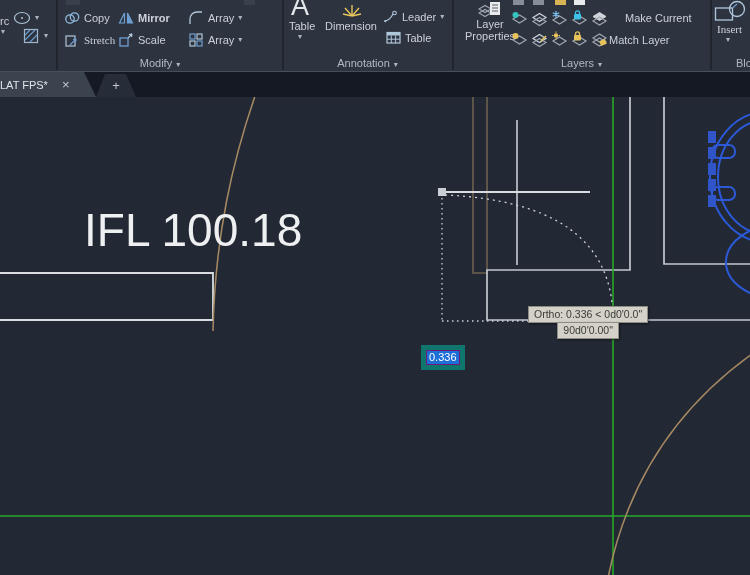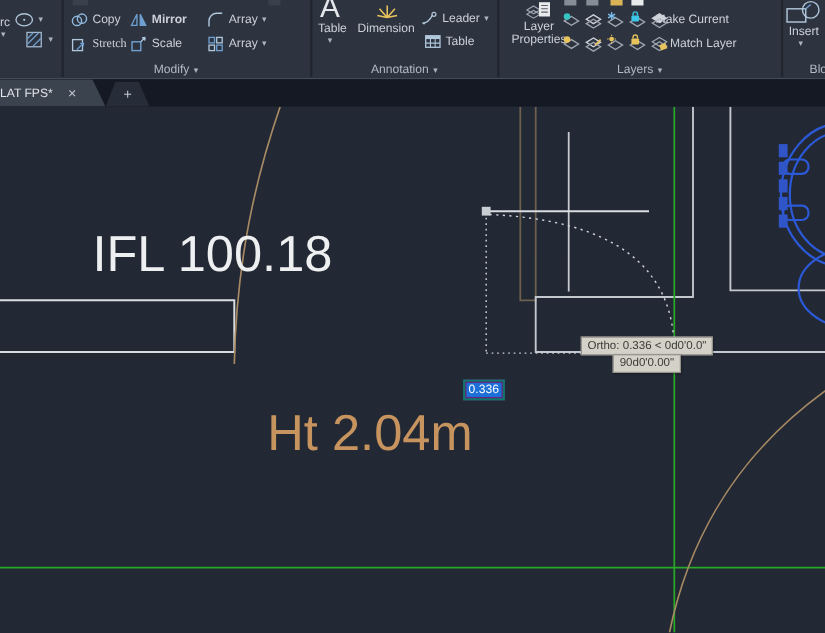--- a/index.html
+++ b/index.html
@@ -27,21 +27,21 @@
   .tab-new{position:absolute;left:96px;top:2px;width:40px;height:23px;background:#272d38;
     clip-path:polygon(9px 0,30px 0,40px 23px,0 23px);color:#c3c8cf;font-size:13px;
     display:flex;align-items:center;justify-content:center;}
   
   .canvas{position:absolute;left:0;top:97px;width:750px;height:478px;background:#232934;overflow:hidden;}
   .cad{position:absolute;left:0;top:0;z-index:1;}
   .cad-over{position:absolute;left:0;top:0;z-index:3;}
   .ifl{position:absolute;left:84px;top:106px;font-size:46px;color:#edeff1;z-index:2;letter-spacing:0px;}
   .ht{position:absolute;left:243px;top:269px;font-size:46px;color:#c7945f;z-index:2;}
   .dyninput{position:absolute;left:421px;top:248px;z-index:4;background:#701a75;padding:1px;
-    border:2px solid #0f766e;}
+    border:5px solid #0f766e;}
   .dyninput span{display:block;background:#1d6fd8;color:#ffffff;font-size:11px;line-height:13px;padding:0 2px;}
   .tooltip{position:absolute;left:528px;top:209px;z-index:4;display:flex;flex-direction:column;
     align-items:center;font-size:10.5px;color:#3c3b37;}
   .tt-box{background:#d4d1c8;border:1px solid #8e8c85;box-shadow:1px 1px 2px rgba(0,0,0,.45);
     padding:1px 5px;line-height:13px;white-space:nowrap;}
   .tt-box + .tt-box{margin-top:-1px;}
 </style>
 </head>
 <body>
 
@@ -227,21 +227,21 @@
           <rect x="3" y="4" width="7" height="5.5" rx="1" fill="#3ec3e8"></rect>
           <path d="M4.5,4 V2.8 a2,2 0 0 1 4,0 V4" fill="none" stroke="#3ec3e8" stroke-width="1.3"></path>
         </svg>
     </span>
     <span class="icon" style="position:absolute;left:138px;top:10px;">
       <svg width="17" height="17">
           <path d="M2,6.5 L8.5,2.5 L15,6.5 L8.5,10.5 Z" fill="#cfd4da" stroke="#cfd4da" stroke-width="1"></path>
           <path d="M2,11 L8.5,7 L15,11 L8.5,15 Z" fill="none" stroke="#9fa6af" stroke-width="1.2"></path>
         </svg>
     </span>
-    <div class="tool" style="left:143px;top:12px;">
+    <div class="tool" style="left:172px;top:12px;">
       <span class="lbl">Make Current</span>
     </div>
 
     <span class="icon" style="position:absolute;left:58px;top:31px;">
       <svg width="17" height="17">
           <path d="M2,9 L8.5,5 L15,9 L8.5,13 Z" fill="none" stroke="#9fa6af" stroke-width="1.2"></path>
           <circle cx="4.5" cy="5" r="3" fill="#e8c35c"></circle>
         </svg>
     </span>
     <span class="icon" style="position:absolute;left:78px;top:31px;">
@@ -284,21 +284,21 @@
   <div class="vsep" style="left:710px;"></div>
 
   <div class="panel" style="left:712px;width:38px;">
     <span class="icon" style="position:absolute;left:2px;top:0;">
       <svg width="34" height="22">
           <rect x="1.5" y="8" width="17" height="12" fill="none" stroke="#b0c6da" stroke-width="1.3"></rect>
           <circle cx="23" cy="9" r="7.5" fill="none" stroke="#b0c6da" stroke-width="1.3"></circle>
           <path d="M18.5,8 L23,4" stroke="#6f9fd0" stroke-width="1.2"></path>
         </svg>
     </span>
-    <div class="tool" style="left:5px;top:23px;">
+    <div class="tool" style="left:5px;top:23px;font-family:Liberation Serif, serif;">
       <span class="lbl">Insert</span>
     </div>
     <span class="caret" style="position:absolute;left:14px;top:36px;">▾</span>
     <div class="panel-label" style="text-align:left;padding-left:24px;">
       <span>Blo</span>
     </div>
   </div>
 </div>
 
 <div class="tabbar">
@@ -343,21 +343,20 @@
         <rect x="708" y="147" width="8" height="12"></rect>
         <rect x="708" y="163" width="8" height="12"></rect>
         <rect x="708" y="179" width="8" height="12"></rect>
         <rect x="708" y="195" width="8" height="12"></rect>
       </g>
       <ellipse cx="779" cy="262" rx="53" ry="37"></ellipse>
     </g>
   </svg>
 
   <div class="ifl">IFL 100.18</div>
-  <div class="ht">Ht 2.04m</div>
 
   <svg class="cad-over" width="750" height="478" viewBox="0 97 750 478">
     <path d="M442,198 V320" stroke="#cfd4da" stroke-width="1.3" stroke-dasharray="1.5 3.5" fill="none"></path>
     <path d="M442,321 H612" stroke="#cfd4da" stroke-width="1.3" stroke-dasharray="1.5 3.5" fill="none"></path>
     <path d="M445,195 C555,200 612,240 613,318" stroke="#cfd4da" stroke-width="1.3" stroke-dasharray="2 4" fill="none"></path>
     <rect x="438" y="188" width="8" height="8" fill="#c9ced5"></rect>
   </svg>
 
   <div class="dyninput">
     <span>0.336</span>

